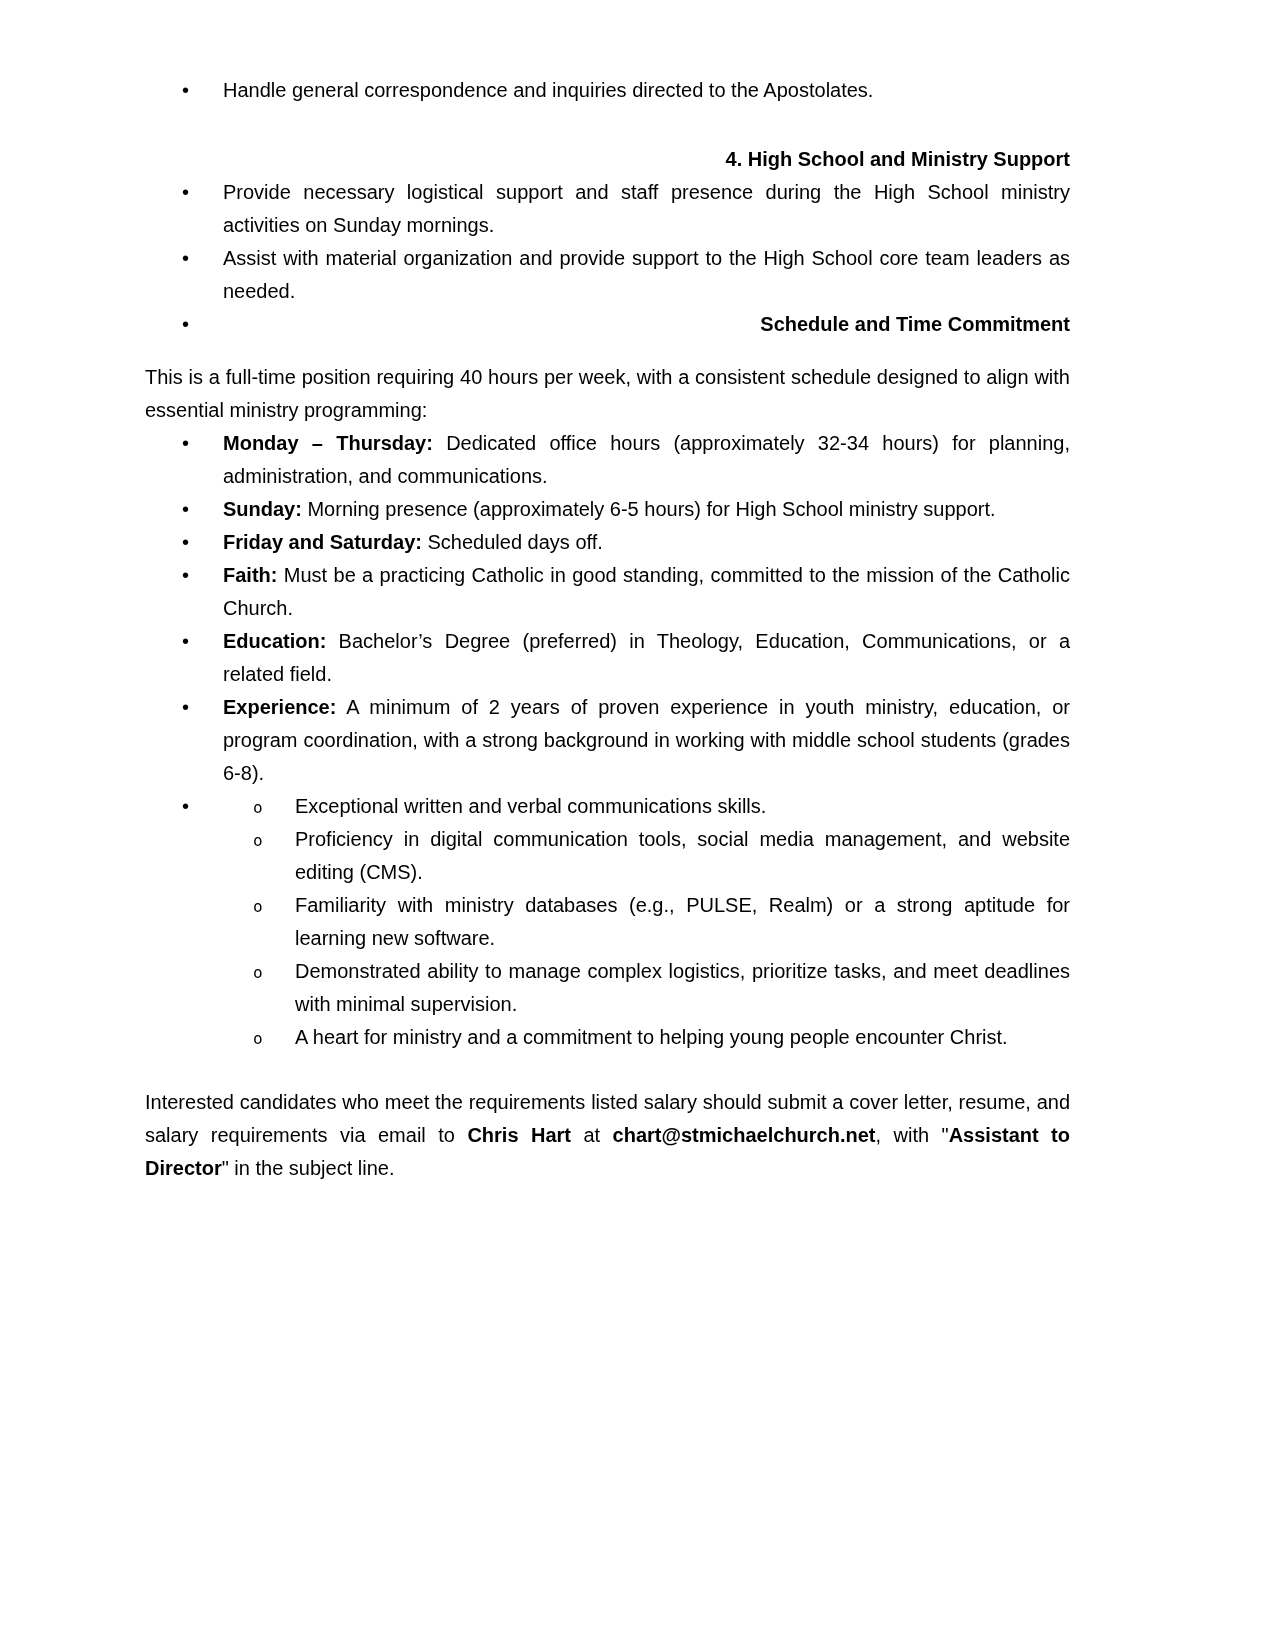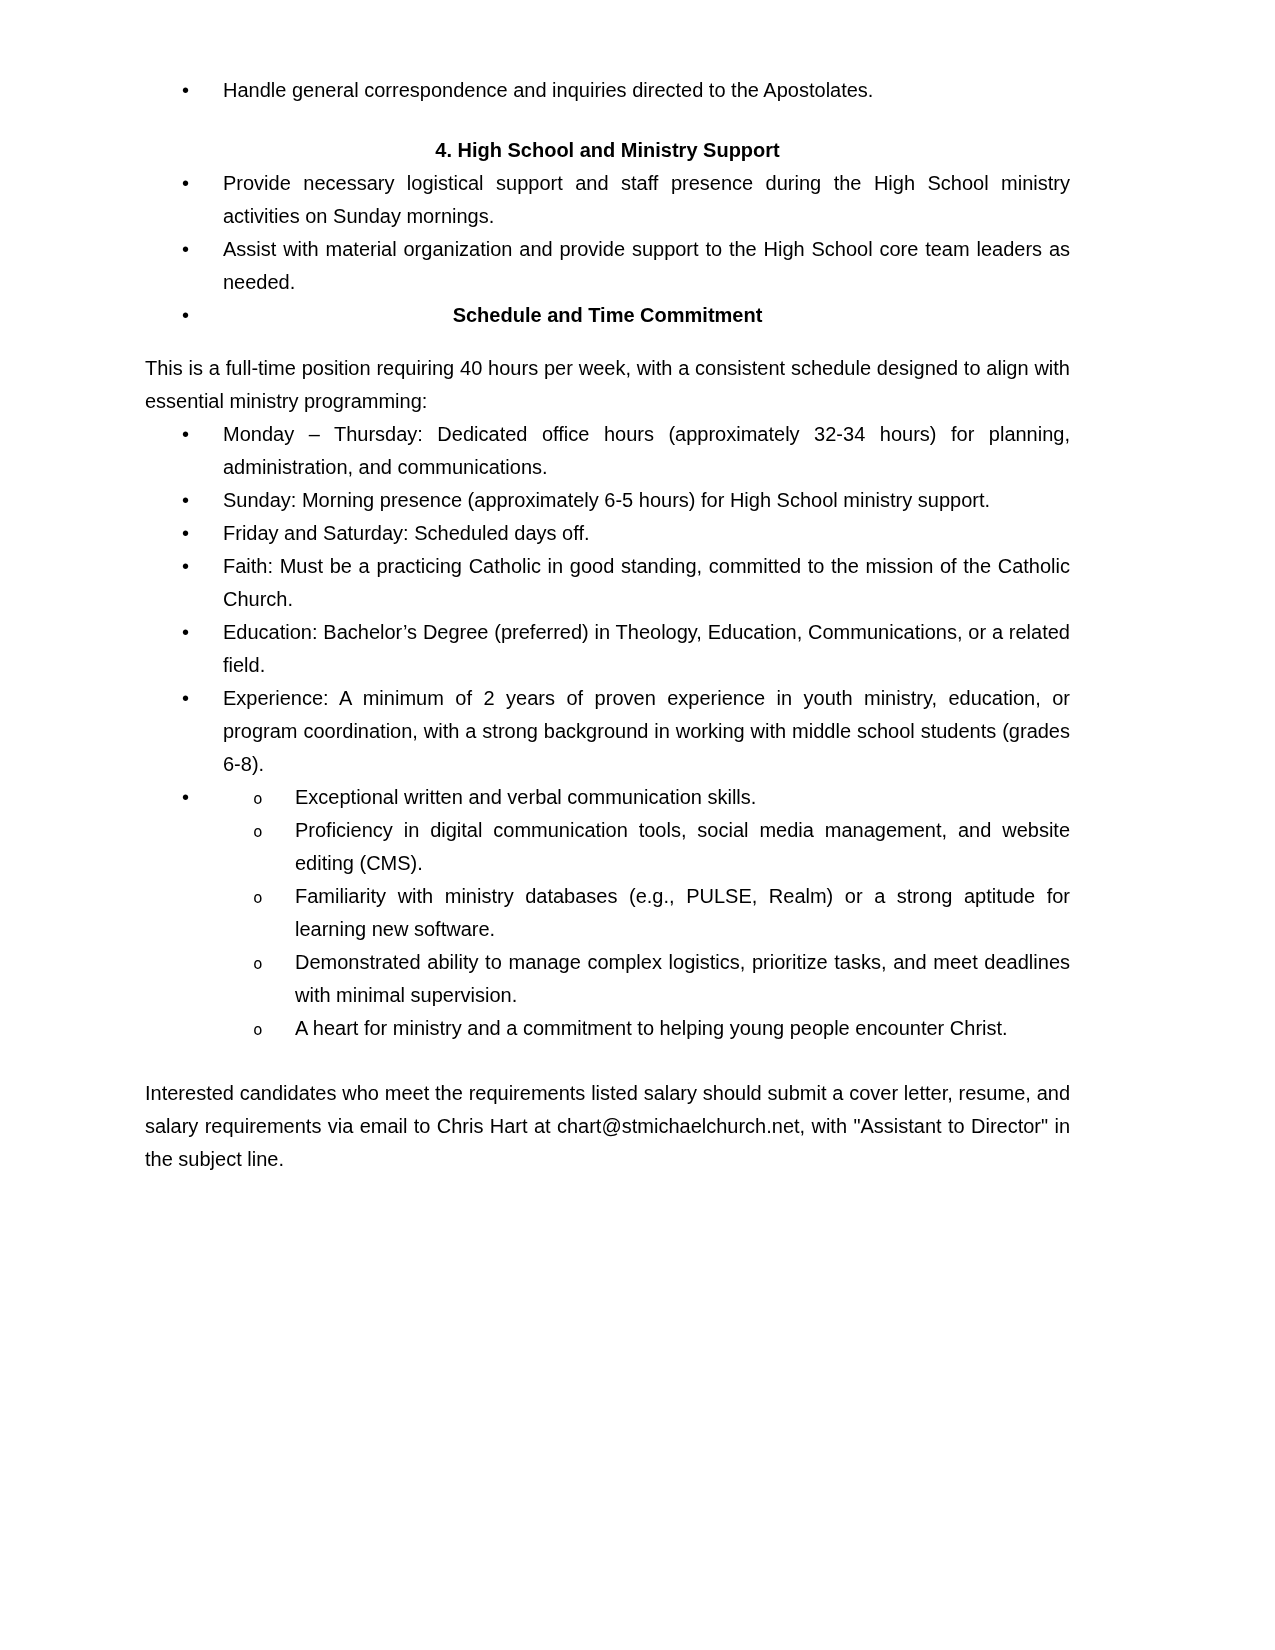--- a/index.html
+++ b/index.html
@@ -15,22 +15,22 @@
     background: #ffffff;
     color: #000000;
     padding: 74px 205px 60px 145px;
     font-family: "Liberation Sans", sans-serif;
     font-size: 20px;
     line-height: 33px;
   }
   .heading {
     font-size: 20px;
     font-weight: 700;
-    margin: 27px 0 0 0;
-    text-align: center;
+    margin: 36px 0 0 0;
+    text-align: right;
   }
   .heading.mt0 { margin-top: 0; }
   .para {
     margin: 20px 0 0 0;
     text-align: justify;
   }
   .para.closing { margin-top: 32px; }
   ul.list, ul.sub {
     list-style: none;
     margin: 0;
@@ -56,21 +56,21 @@
     position: absolute;
     left: 38px;
     top: 1px;
     font-family: "DejaVu Sans Mono", monospace;
     font-size: 16px;
   }
   .li-text {
     text-align: justify;
     margin-left: 8px;
   }
-  b { font-weight: 400; }
+  b { font-weight: 700; }
 </style>
 </head>
 <body>
 
 <div class="page">
 
   <ul class="list">
     <li class="li1">
       <span class="marker">•</span>
       <div class="li-text">Handle general correspondence and inquiries directed to the Apostolates.</div>
@@ -121,21 +121,21 @@
     </li>
     <li class="li1">
       <span class="marker">•</span>
       <div class="li-text"><b>Experience:</b><span> A minimum of 2 years of proven experience in youth ministry, education, or program coordination, with a strong background in working with middle school students (grades 6-8).</span></div>
     </li>
     <li class="li1">
       <span class="marker">•</span>
       <ul class="sub">
         <li class="li2">
           <span class="marker">o</span>
-          <div class="li-text">Exceptional written and verbal communication skills.</div>
+          <div class="li-text">Exceptional written and verbal communications skills.</div>
         </li>
         <li class="li2">
           <span class="marker">o</span>
           <div class="li-text">Proficiency in digital communication tools, social media management, and website editing (CMS).</div>
         </li>
         <li class="li2">
           <span class="marker">o</span>
           <div class="li-text">Familiarity with ministry databases (e.g., PULSE, Realm) or a strong aptitude for learning new software.</div>
         </li>
         <li class="li2">

